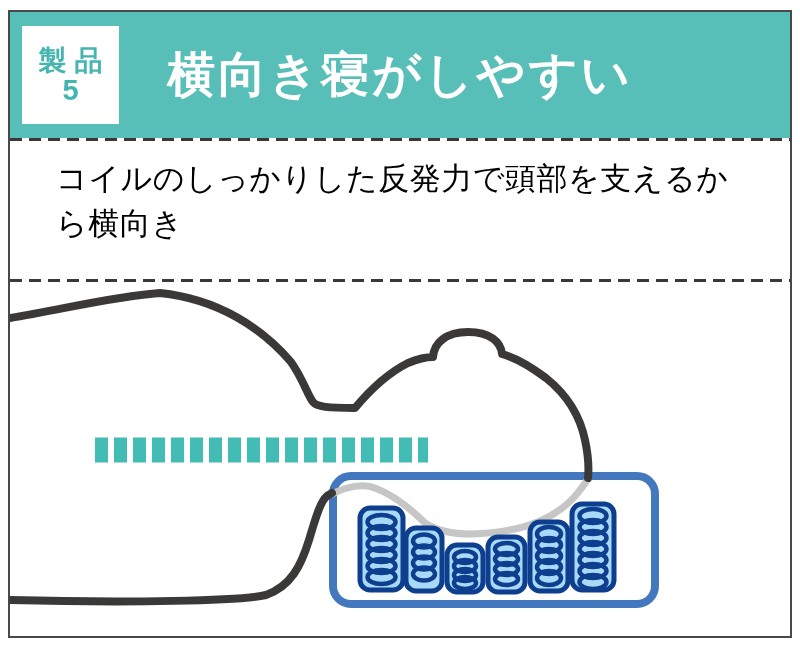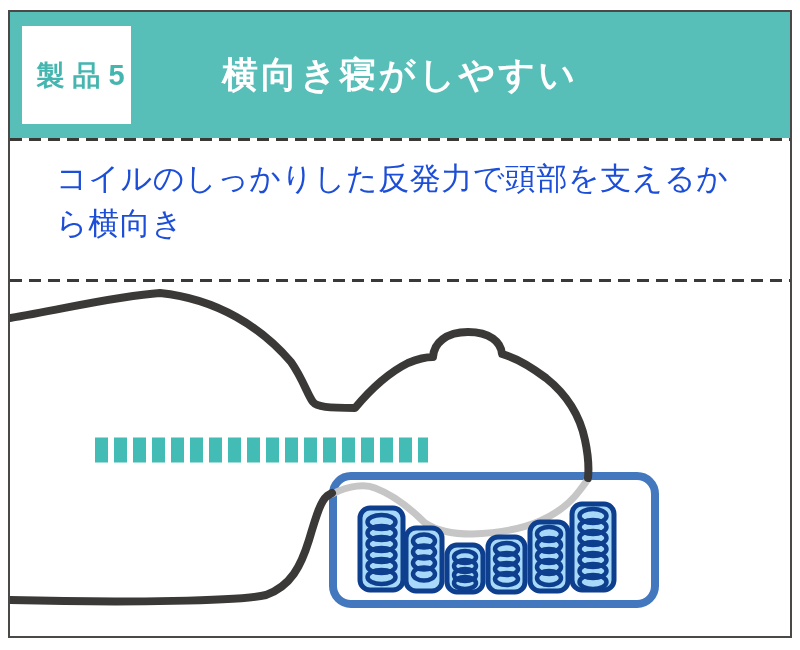--- a/index.html
+++ b/index.html
@@ -8,40 +8,40 @@
     font-family:"Liberation Sans","DejaVu Sans",sans-serif;
   }
   .frame{
     position:absolute;left:8px;top:10px;width:784px;height:628px;
     border:2px solid #4a4948;box-sizing:border-box;background:#ffffff;
   }
   .band{
     position:absolute;left:0;top:0;width:780px;height:126px;background:#58beb8;
   }
   .badge{
-    position:absolute;left:12px;top:14px;width:109px;height:98px;background:#ffffff;
-    display:flex;flex-direction:row;align-items:center;justify-content:center;
+    position:absolute;left:12px;top:14px;width:97px;height:98px;background:#ffffff;
+    display:flex;flex-direction:column;align-items:center;justify-content:center;
     color:#45b5af;font-weight:bold;
   }
   .badge .kanji{font-size:28px;line-height:31px;letter-spacing:8px;padding-left:8px;}
   .badge .num{font-size:29px;line-height:29px;}
   .page-title{
     position:absolute;left:0;top:0;width:780px;height:126px;line-height:126px;
-    text-align:center;color:#ffffff;font-size:36px;font-weight:bold;letter-spacing:3px;
+    text-align:center;color:#ffffff;font-size:48px;font-weight:bold;letter-spacing:3px;
     white-space:nowrap;
   }
   .dashline{
     position:absolute;left:0;width:780px;height:3px;
     background:repeating-linear-gradient(90deg,#3b3938 0 12px,transparent 12px 19px);
   }
   .dash-1{top:126px;}
   .dash-2{top:267px;}
   .desc{
     position:absolute;left:46px;top:144px;width:700px;
-    color:#1d4ed8;font-size:31px;line-height:45px;letter-spacing:0.5px;
+    color:#000000;font-size:31px;line-height:45px;letter-spacing:0.5px;
   }
   .illu{position:absolute;left:0;top:270px;width:780px;height:354px;}
   .person{fill:none;stroke:#3b3938;stroke-width:8;stroke-linecap:round;stroke-linejoin:round;}
   .depress{fill:none;stroke:#c6c6c6;stroke-width:7;stroke-linecap:round;stroke-linejoin:round;}
   .bars{stroke:#42bcb4;stroke-width:25;stroke-dasharray:13 6;fill:none;}
   .pillow{fill:#ffffff;stroke:#4377be;stroke-width:8;}
   .coil rect{fill:#a9d9f8;stroke:#0e3f8e;stroke-width:5;}
   .coil ellipse{fill:none;stroke:#0e3f8e;stroke-width:4.5;}
 </style>
 </head>

